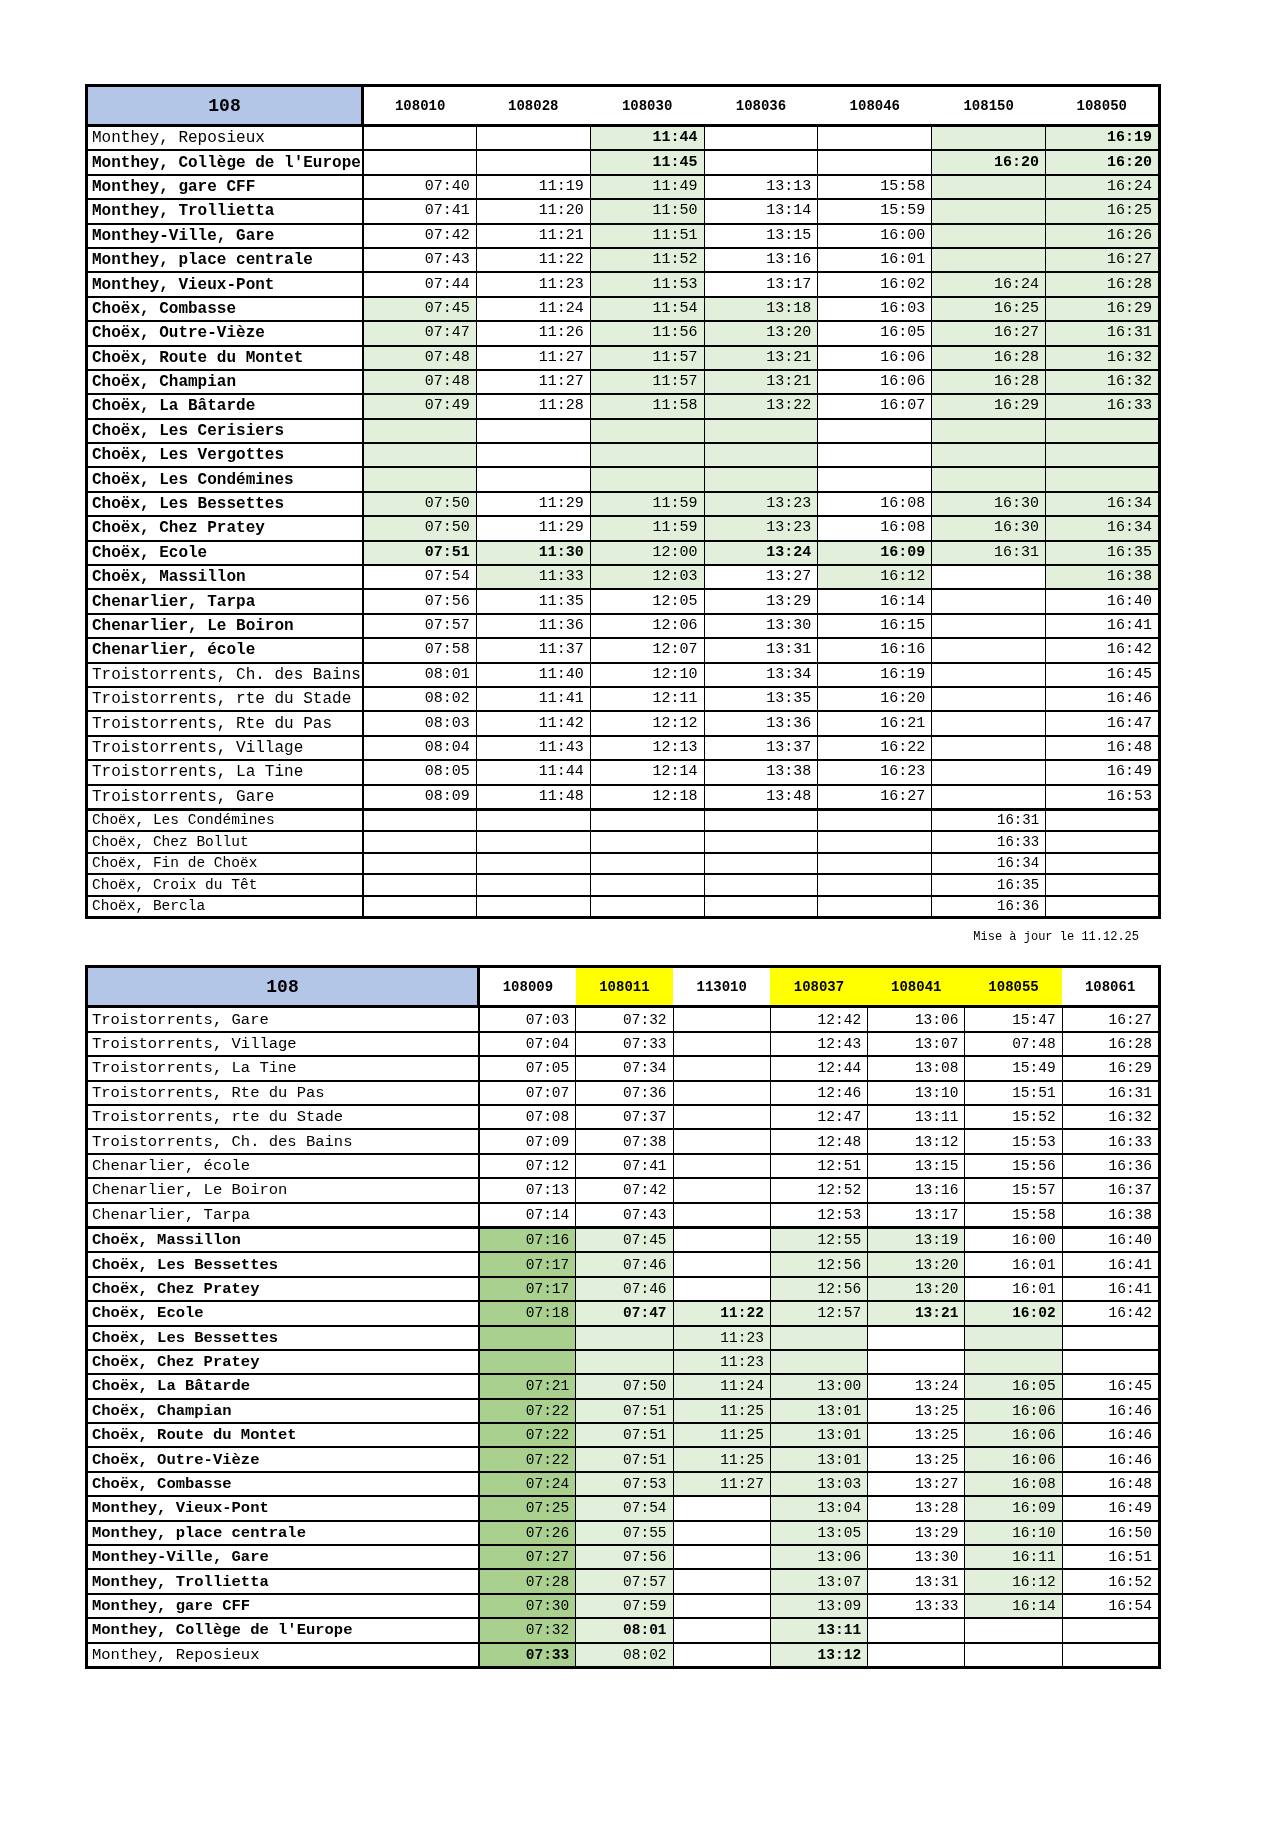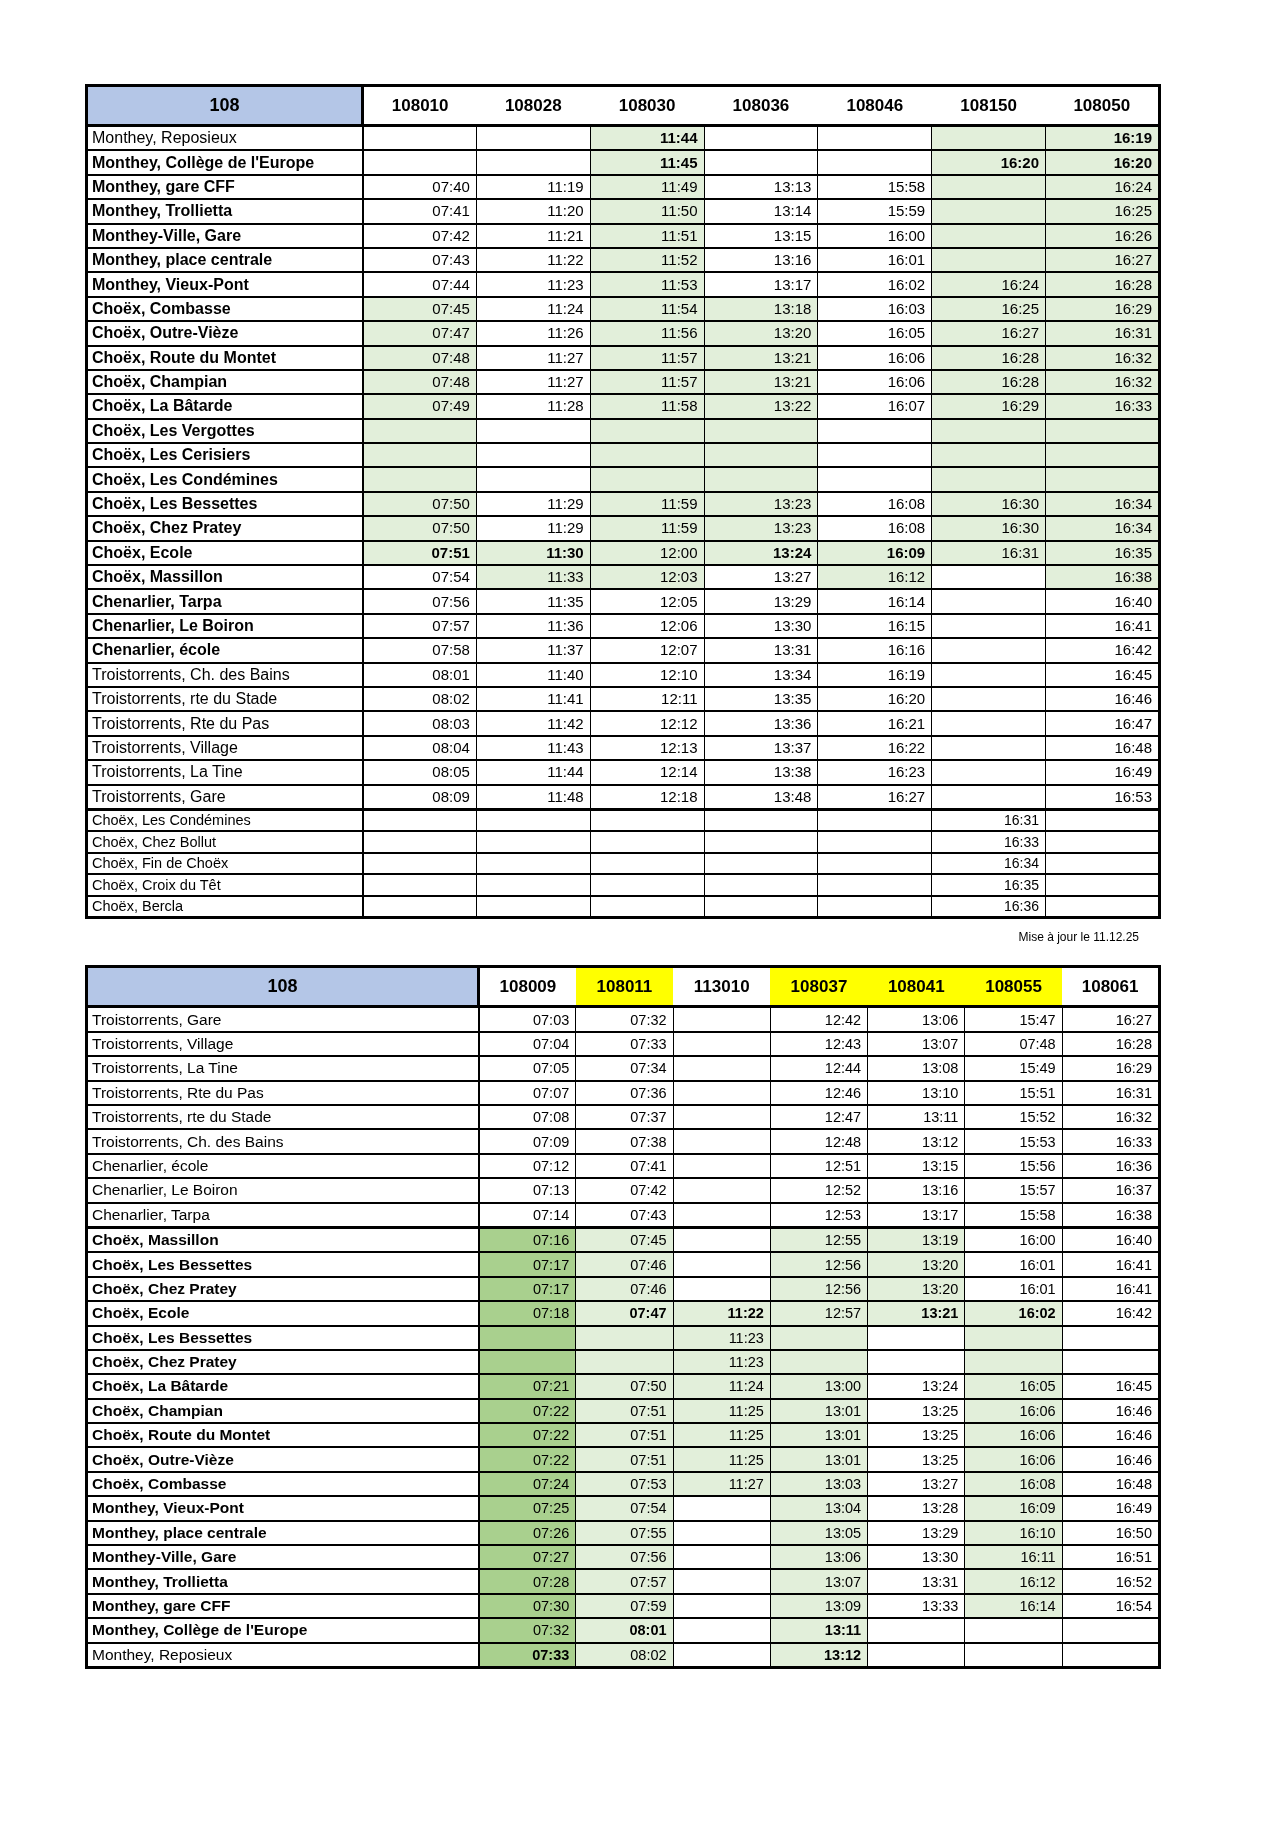--- a/index.html
+++ b/index.html
@@ -2,34 +2,34 @@
 <html style="--blue: #b4c6e7; --lg: #e2efda; --dg: #a9d08e; --yel: #ffff00;"><head>
 <meta charset="utf-8">
 <style>
   html,body{margin:0;padding:0;background:#ffffff;}
   body{
     width:1278px;height:1826px;
     font-family:"Liberation Sans", sans-serif;
     color:#000;
     -webkit-font-smoothing:antialiased;
   }
-  .page{padding:84px 0 0 85px;}
+  .page{padding:84px 0 0 85px;font-family:Liberation Mono, monospace;}
   table.tt{
     border-collapse:collapse;
     table-layout:fixed;
     width:1076px;
     border:3px solid #000;
   }
   .tt th,.tt td{
     overflow:hidden;white-space:nowrap;
     padding:0;
   }
   .tt thead th{
     height:37px;
-    font-size:17px;font-weight:bold;text-align:center;
+    font-size:14px;font-weight:bold;text-align:center;
     border-bottom:3px solid #000;
     background:#fff;
   }
   .tt thead th.route{
     background:var(--blue);
     border-right:3px solid #000;
     font-size:18px;
   }
   .tt thead th.bg-y{background:var(--yel);}
   .tt tbody td{
@@ -207,31 +207,31 @@
             <td class="stop bg-w b">Choëx, La Bâtarde</td>
             <td class="time bg-g">07:49</td>
             <td class="time bg-w">11:28</td>
             <td class="time bg-g">11:58</td>
             <td class="time bg-g">13:22</td>
             <td class="time bg-w">16:07</td>
             <td class="time bg-g">16:29</td>
             <td class="time bg-g">16:33</td>
           </tr>
           <tr>
+            <td class="stop bg-w b">Choëx, Les Cerisiers</td>
+            <td class="time bg-g"></td>
+            <td class="time bg-w"></td>
+            <td class="time bg-g"></td>
+            <td class="time bg-g"></td>
+            <td class="time bg-w"></td>
+            <td class="time bg-g"></td>
+            <td class="time bg-g"></td>
+          </tr>
+          <tr>
             <td class="stop bg-w b">Choëx, Les Vergottes</td>
-            <td class="time bg-g"></td>
-            <td class="time bg-w"></td>
-            <td class="time bg-g"></td>
-            <td class="time bg-g"></td>
-            <td class="time bg-w"></td>
-            <td class="time bg-g"></td>
-            <td class="time bg-g"></td>
-          </tr>
-          <tr>
-            <td class="stop bg-w b">Choëx, Les Cerisiers</td>
             <td class="time bg-g"></td>
             <td class="time bg-w"></td>
             <td class="time bg-g"></td>
             <td class="time bg-g"></td>
             <td class="time bg-w"></td>
             <td class="time bg-g"></td>
             <td class="time bg-g"></td>
           </tr>
           <tr>
             <td class="stop bg-w b">Choëx, Les Condémines</td>

